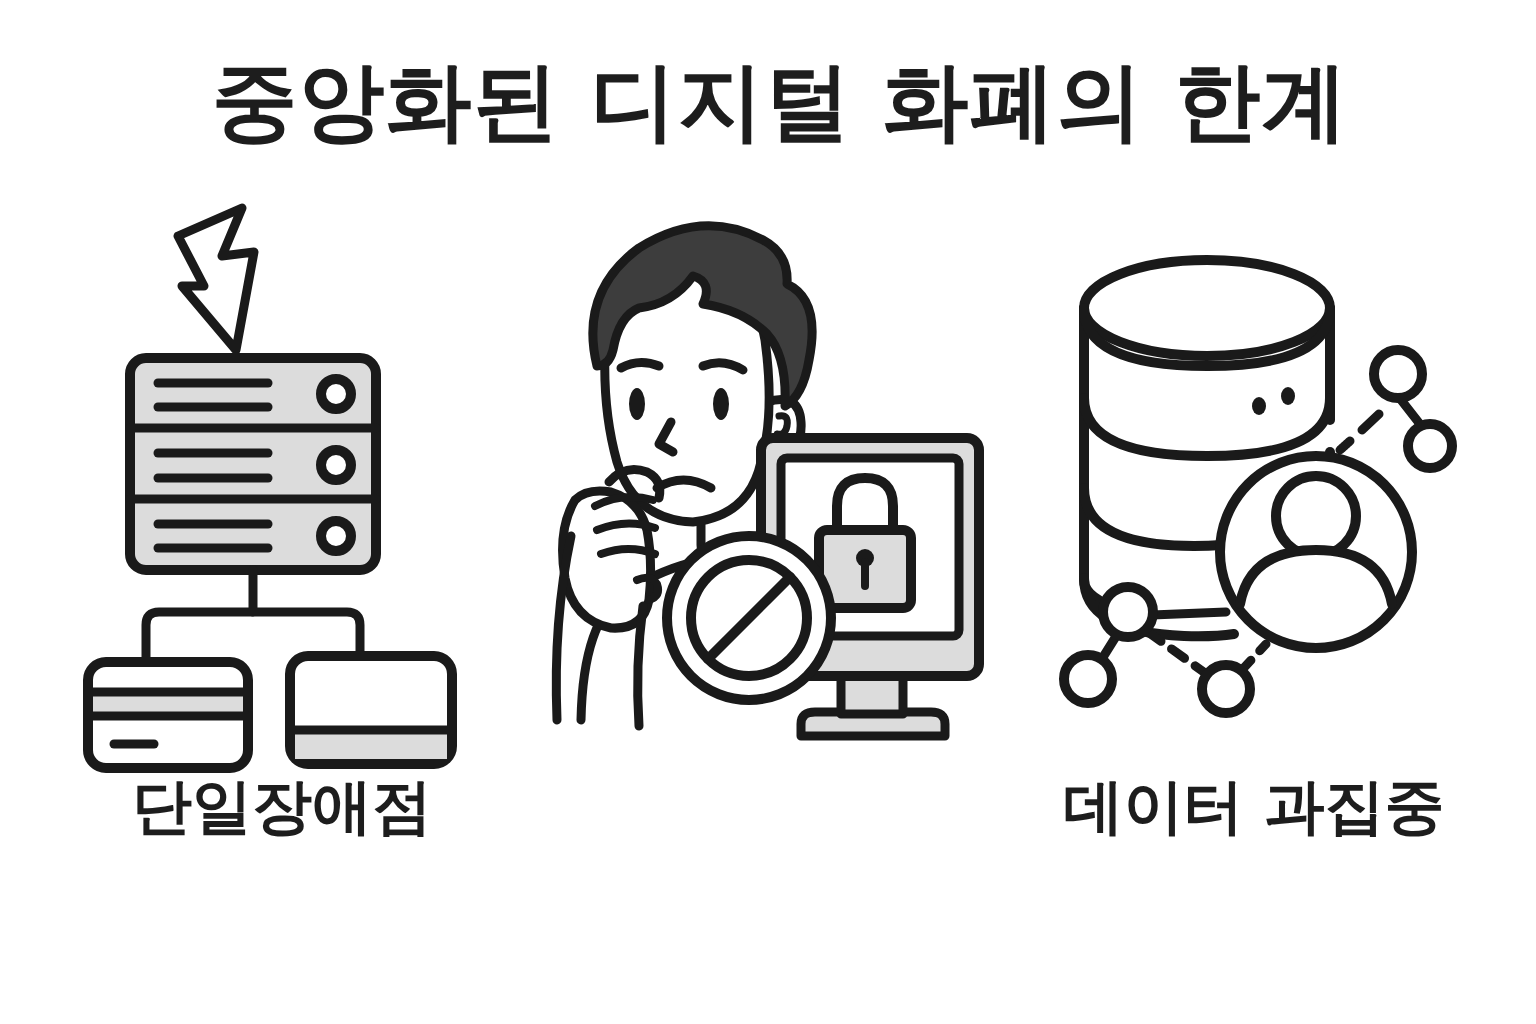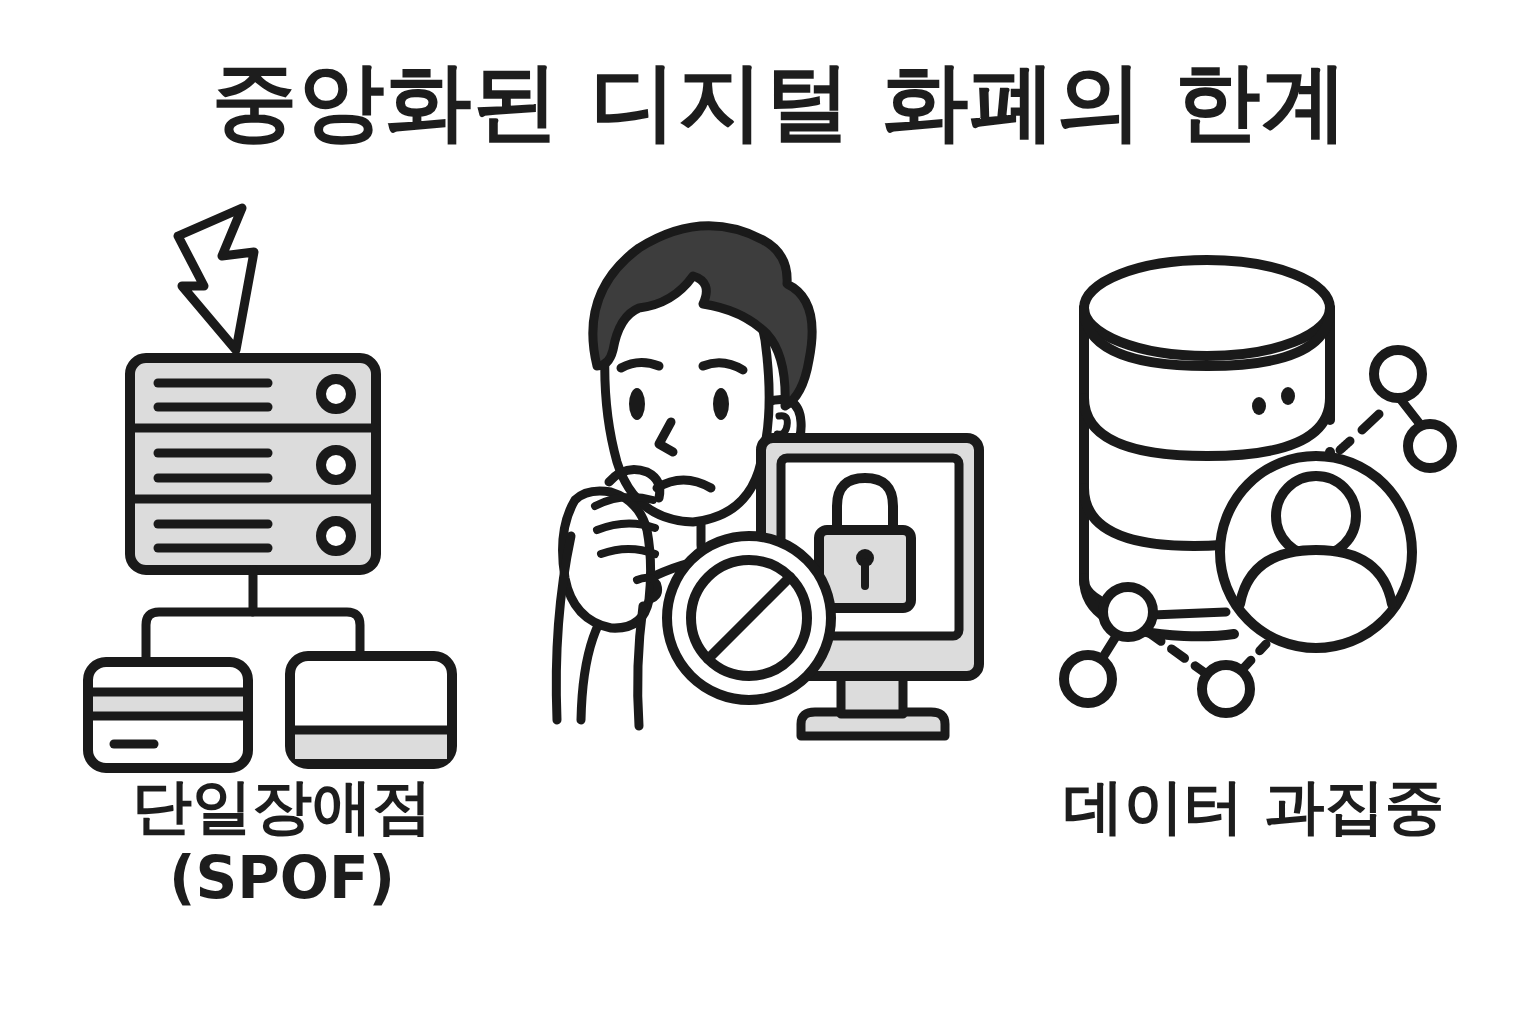--- a/index.html
+++ b/index.html
@@ -80,21 +80,21 @@
   }
   .caption .sub {
     display: block;
     font-size: 58px;
     font-weight: 700;
     letter-spacing: 0px;
   }
   .col-1 .art { height: 568px; }
   .col-2 .art { height: 568px; }
   .col-3 .art { height: 568px; }
-  .col-1 .caption { margin-top: 6px; }
+  .col-1 .caption { margin-top: 6px; text-align: right; }
   .col-2 .caption { margin-top: 6px; }
   .col-3 .caption { margin-top: 6px; }
 </style>
 </head>
 <body>
 
 <div class="page">
 
   <div class="title">중앙화된 디지털 화폐의 한계</div>
 
@@ -148,21 +148,20 @@
 
           <g>
             <rect x="218" y="456" width="162" height="108" rx="18" fill="#ffffff" stroke="#1a1a1a" stroke-width="10"></rect>
             <rect x="223" y="530" width="152" height="29" fill="#dcdcdc" stroke="none"></rect>
             <line x1="218" y1="530" x2="380" y2="530" stroke="#1a1a1a" stroke-width="9"></line>
           </g>
         </svg>
       </div>
       <div class="caption">
         <span>단일장애점</span>
-        <span class="sub">(SPOF)</span>
       </div>
     </div>
 
     <div class="col col-2">
       <div class="art">
         <svg width="430" height="560" viewBox="0 0 430 560" fill="none" stroke="#1a1a1a" stroke-linecap="round" stroke-linejoin="round">
 
           <g>
 
             <path d="M148 296 L148 345 Q148 360 168 362 L205 362 Q220 360 220 345 L220 300" fill="#ffffff" stroke="#1a1a1a" stroke-width="9"></path>

